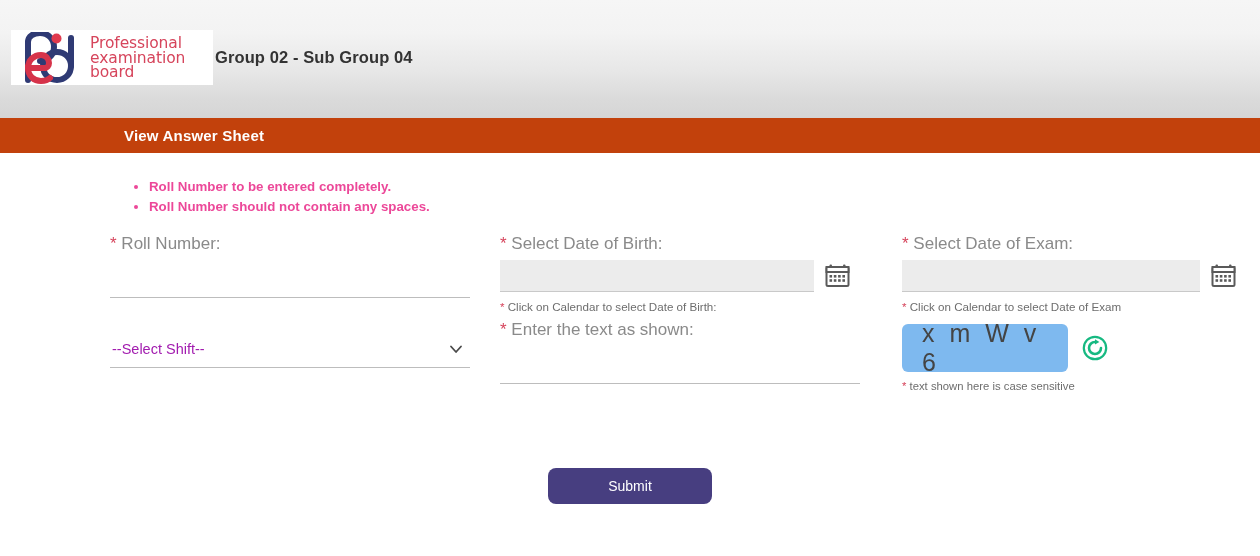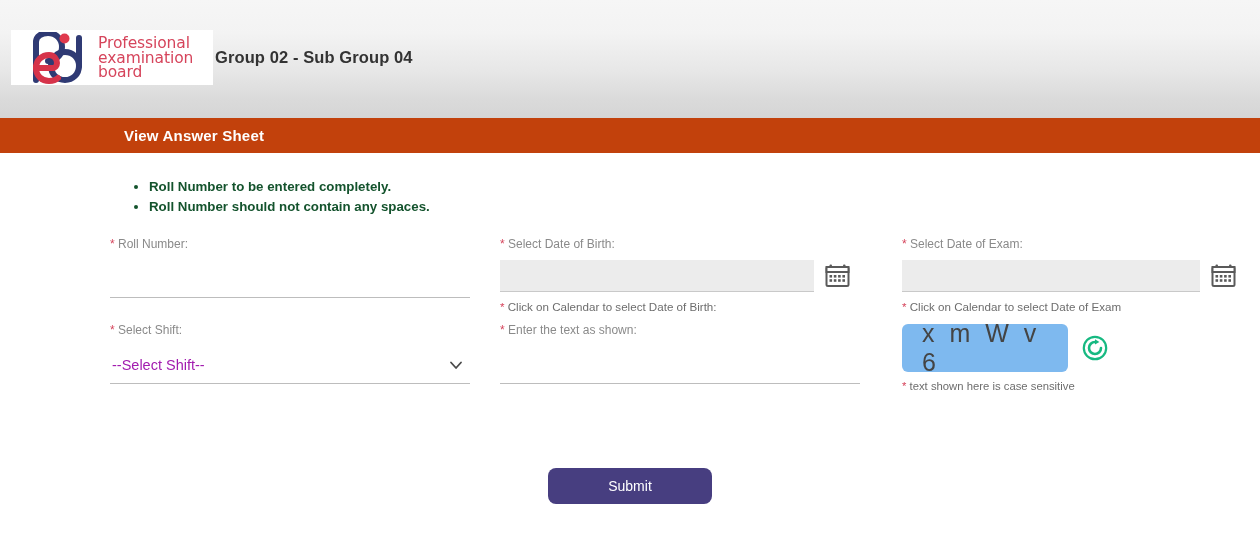--- a/index.html
+++ b/index.html
@@ -25,21 +25,20 @@
   }
   .logo-box {
     margin-left: 11px;
     margin-top: 30px;
     width: 202px;
     height: 55px;
     background: #ffffff;
     display: flex;
     align-items: center;
     overflow: hidden;
-    padding-left: 8px;
   }
   .logo-mark {
     width: 72px;
     height: 52px;
     margin-left: 4px;
     flex: 0 0 auto;
   }
   .logo-words {
     margin-left: 3px;
     color: #d6455c;
@@ -90,34 +89,34 @@
     top: 24px;
     margin: 0;
     padding: 0 0 0 18px;
     list-style: disc;
     color: #c2102e;
   }
   .notes li {
     font-size: 13.3px;
     font-weight: bold;
     line-height: 20px;
-    color: #14532d;
+    color: #ec4899;
   }
 
   
   .col { position: absolute; }
   .col-1 { left: 110px;  width: 360px; }
   .col-2 { left: 500px;  width: 360px; }
   .col-3 { left: 890px;  width: 335px; margin-left: 12px; }
 
   .row-1 { top: 83px; }
   .row-2 { top: 169px; }
 
   .field-label {
-    font-size: 12px;
+    font-size: 17px;
     color: #8a8a8a;
     line-height: 16px;
     white-space: nowrap;
   }
   .req { color: #d6455c; font-weight: normal; }
 
   
   .underline-input {
     display: block;
     width: 360px;
@@ -369,24 +368,20 @@
         </span>
       </button>
     </div>
     <div class="date-hint">
       <span class="req">*</span>
       <span>Click on Calendar to select Date of Exam</span>
     </div>
   </div>
 
   <div class="col col-1 row-2">
-    <div class="field-label">
-      <span class="req">*</span>
-      <span>Select Shift:</span>
-    </div>
     <div class="select-wrap">
       <select class="select-box">
         <option>--Select Shift--</option>
       </select>
       <span class="select-chevron">
         <svg viewBox="0 0 16 16" width="16" height="16" xmlns="http://www.w3.org/2000/svg">
           <path d="M3 5.5 L8 11 L13 5.5" fill="none" stroke="#4a4a4a" stroke-width="1.8" stroke-linecap="round" stroke-linejoin="round"></path>
         </svg>
       </span>
     </div>

